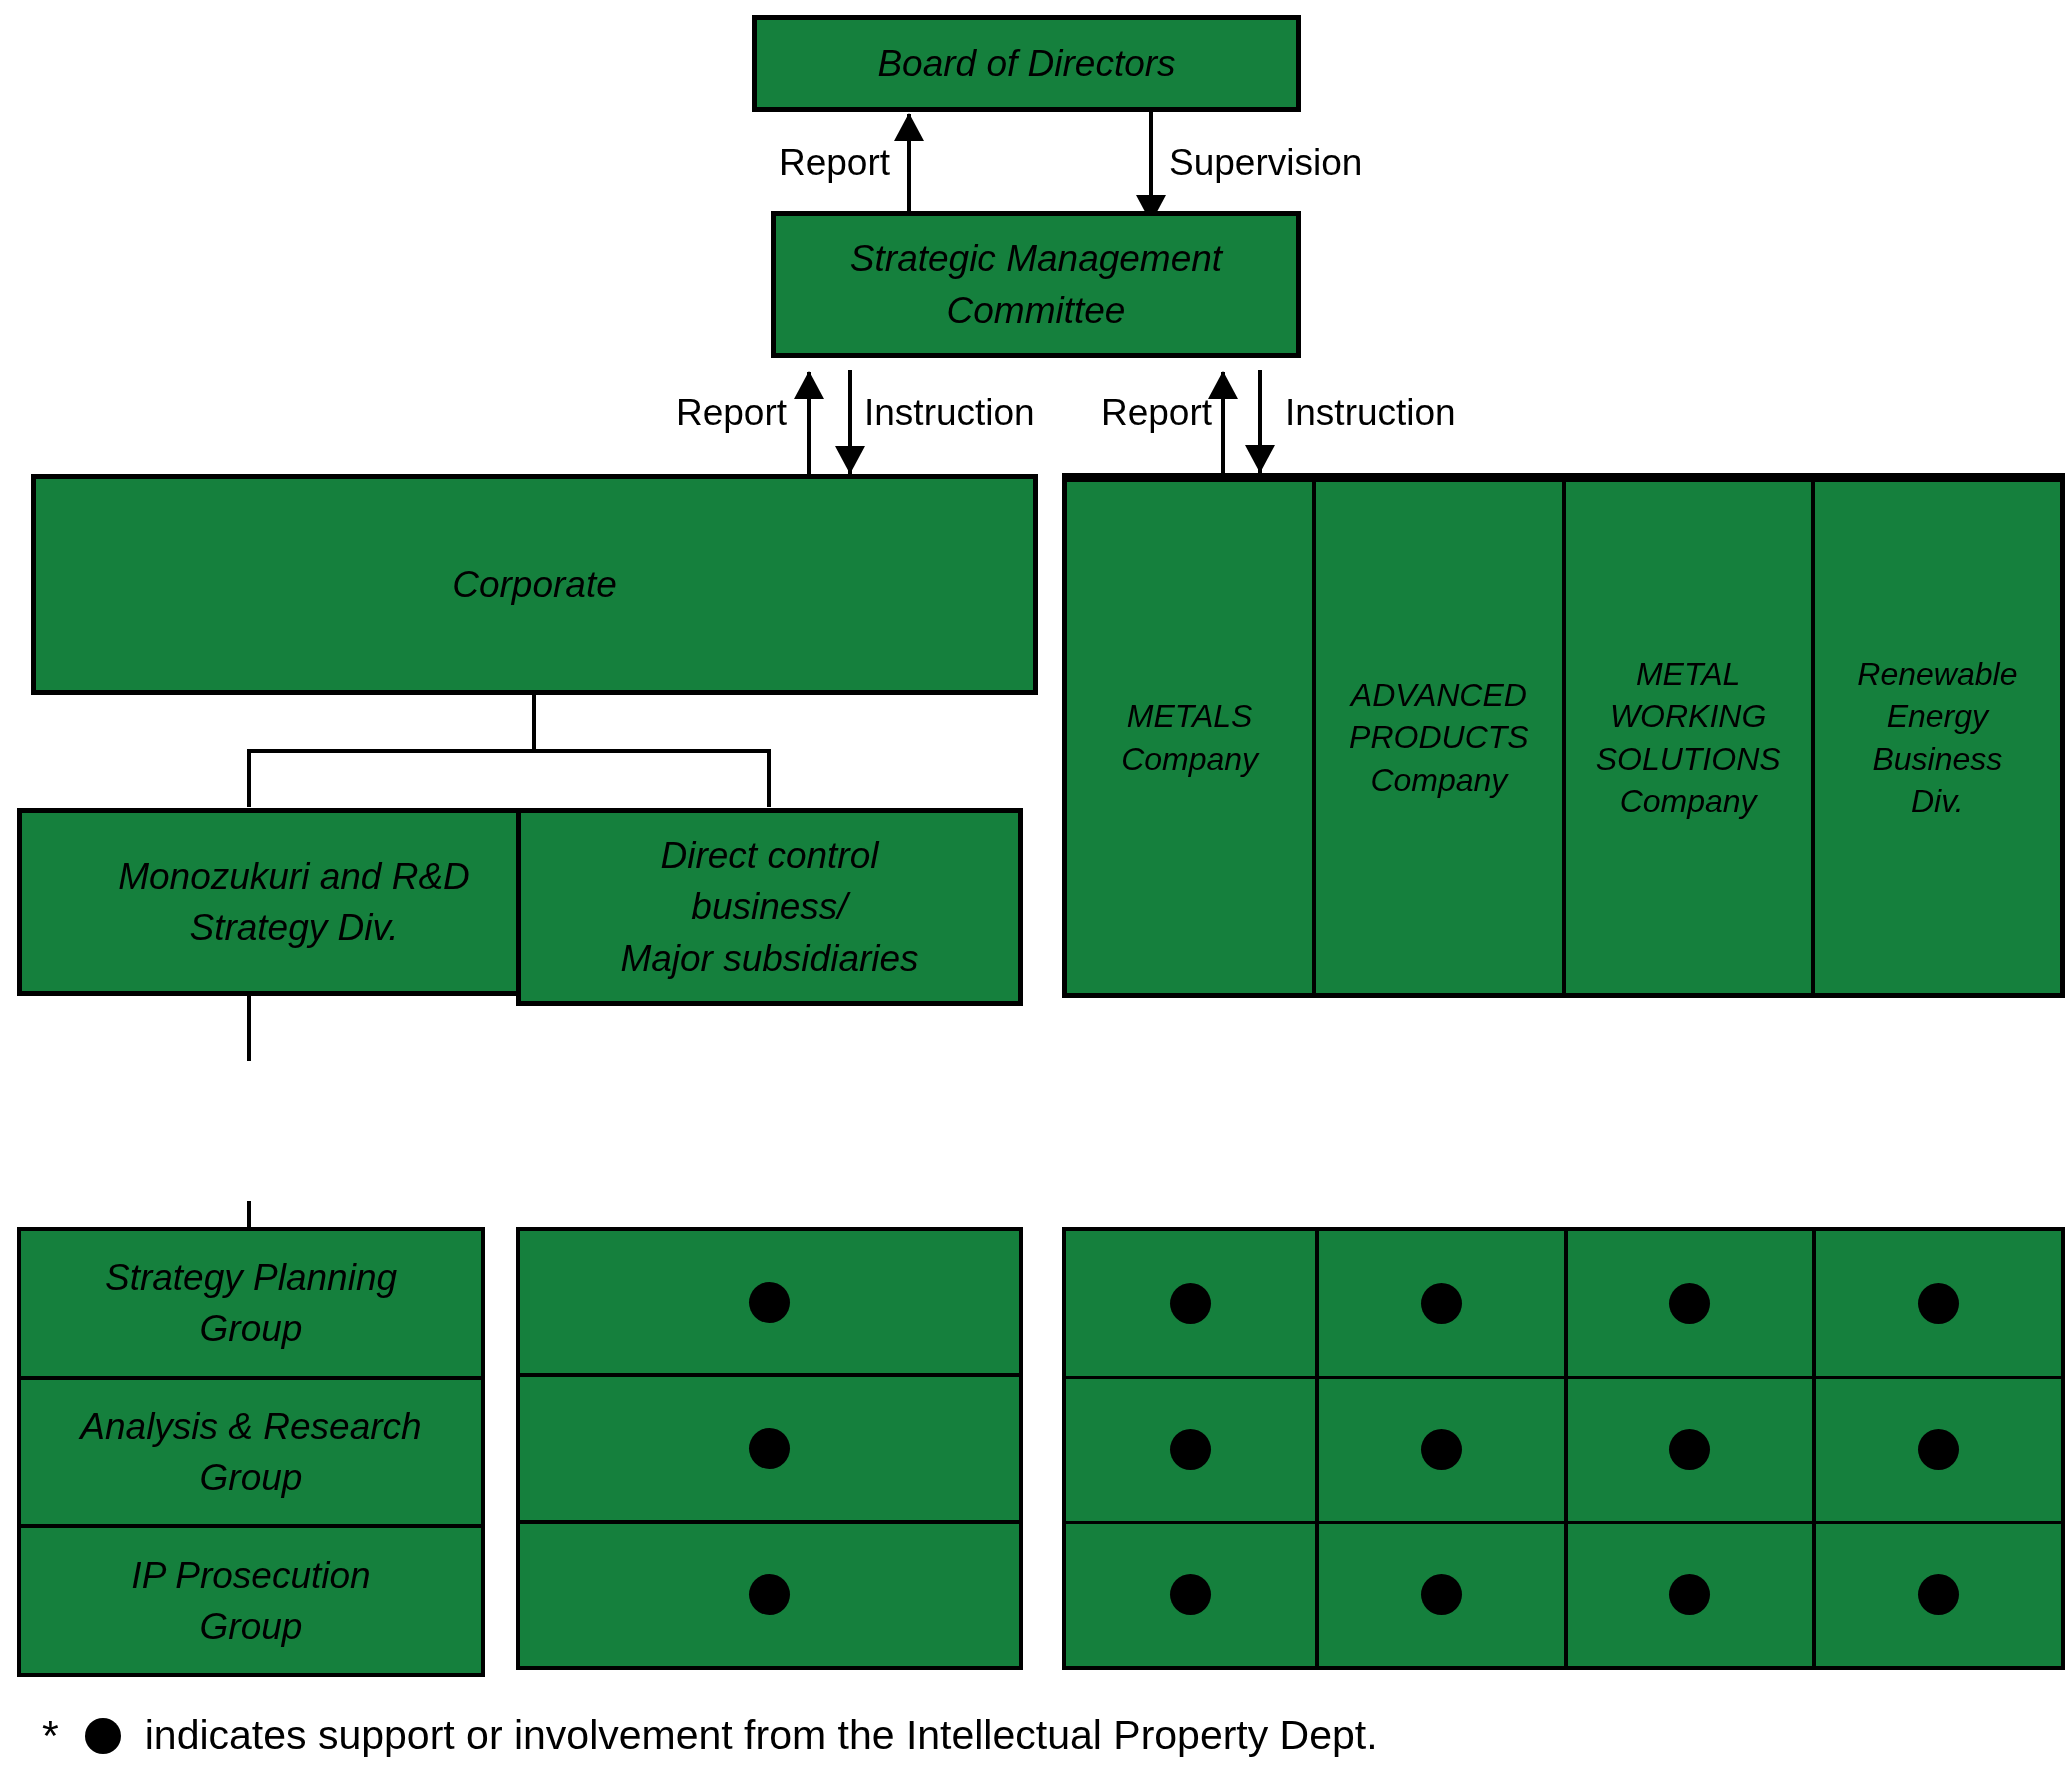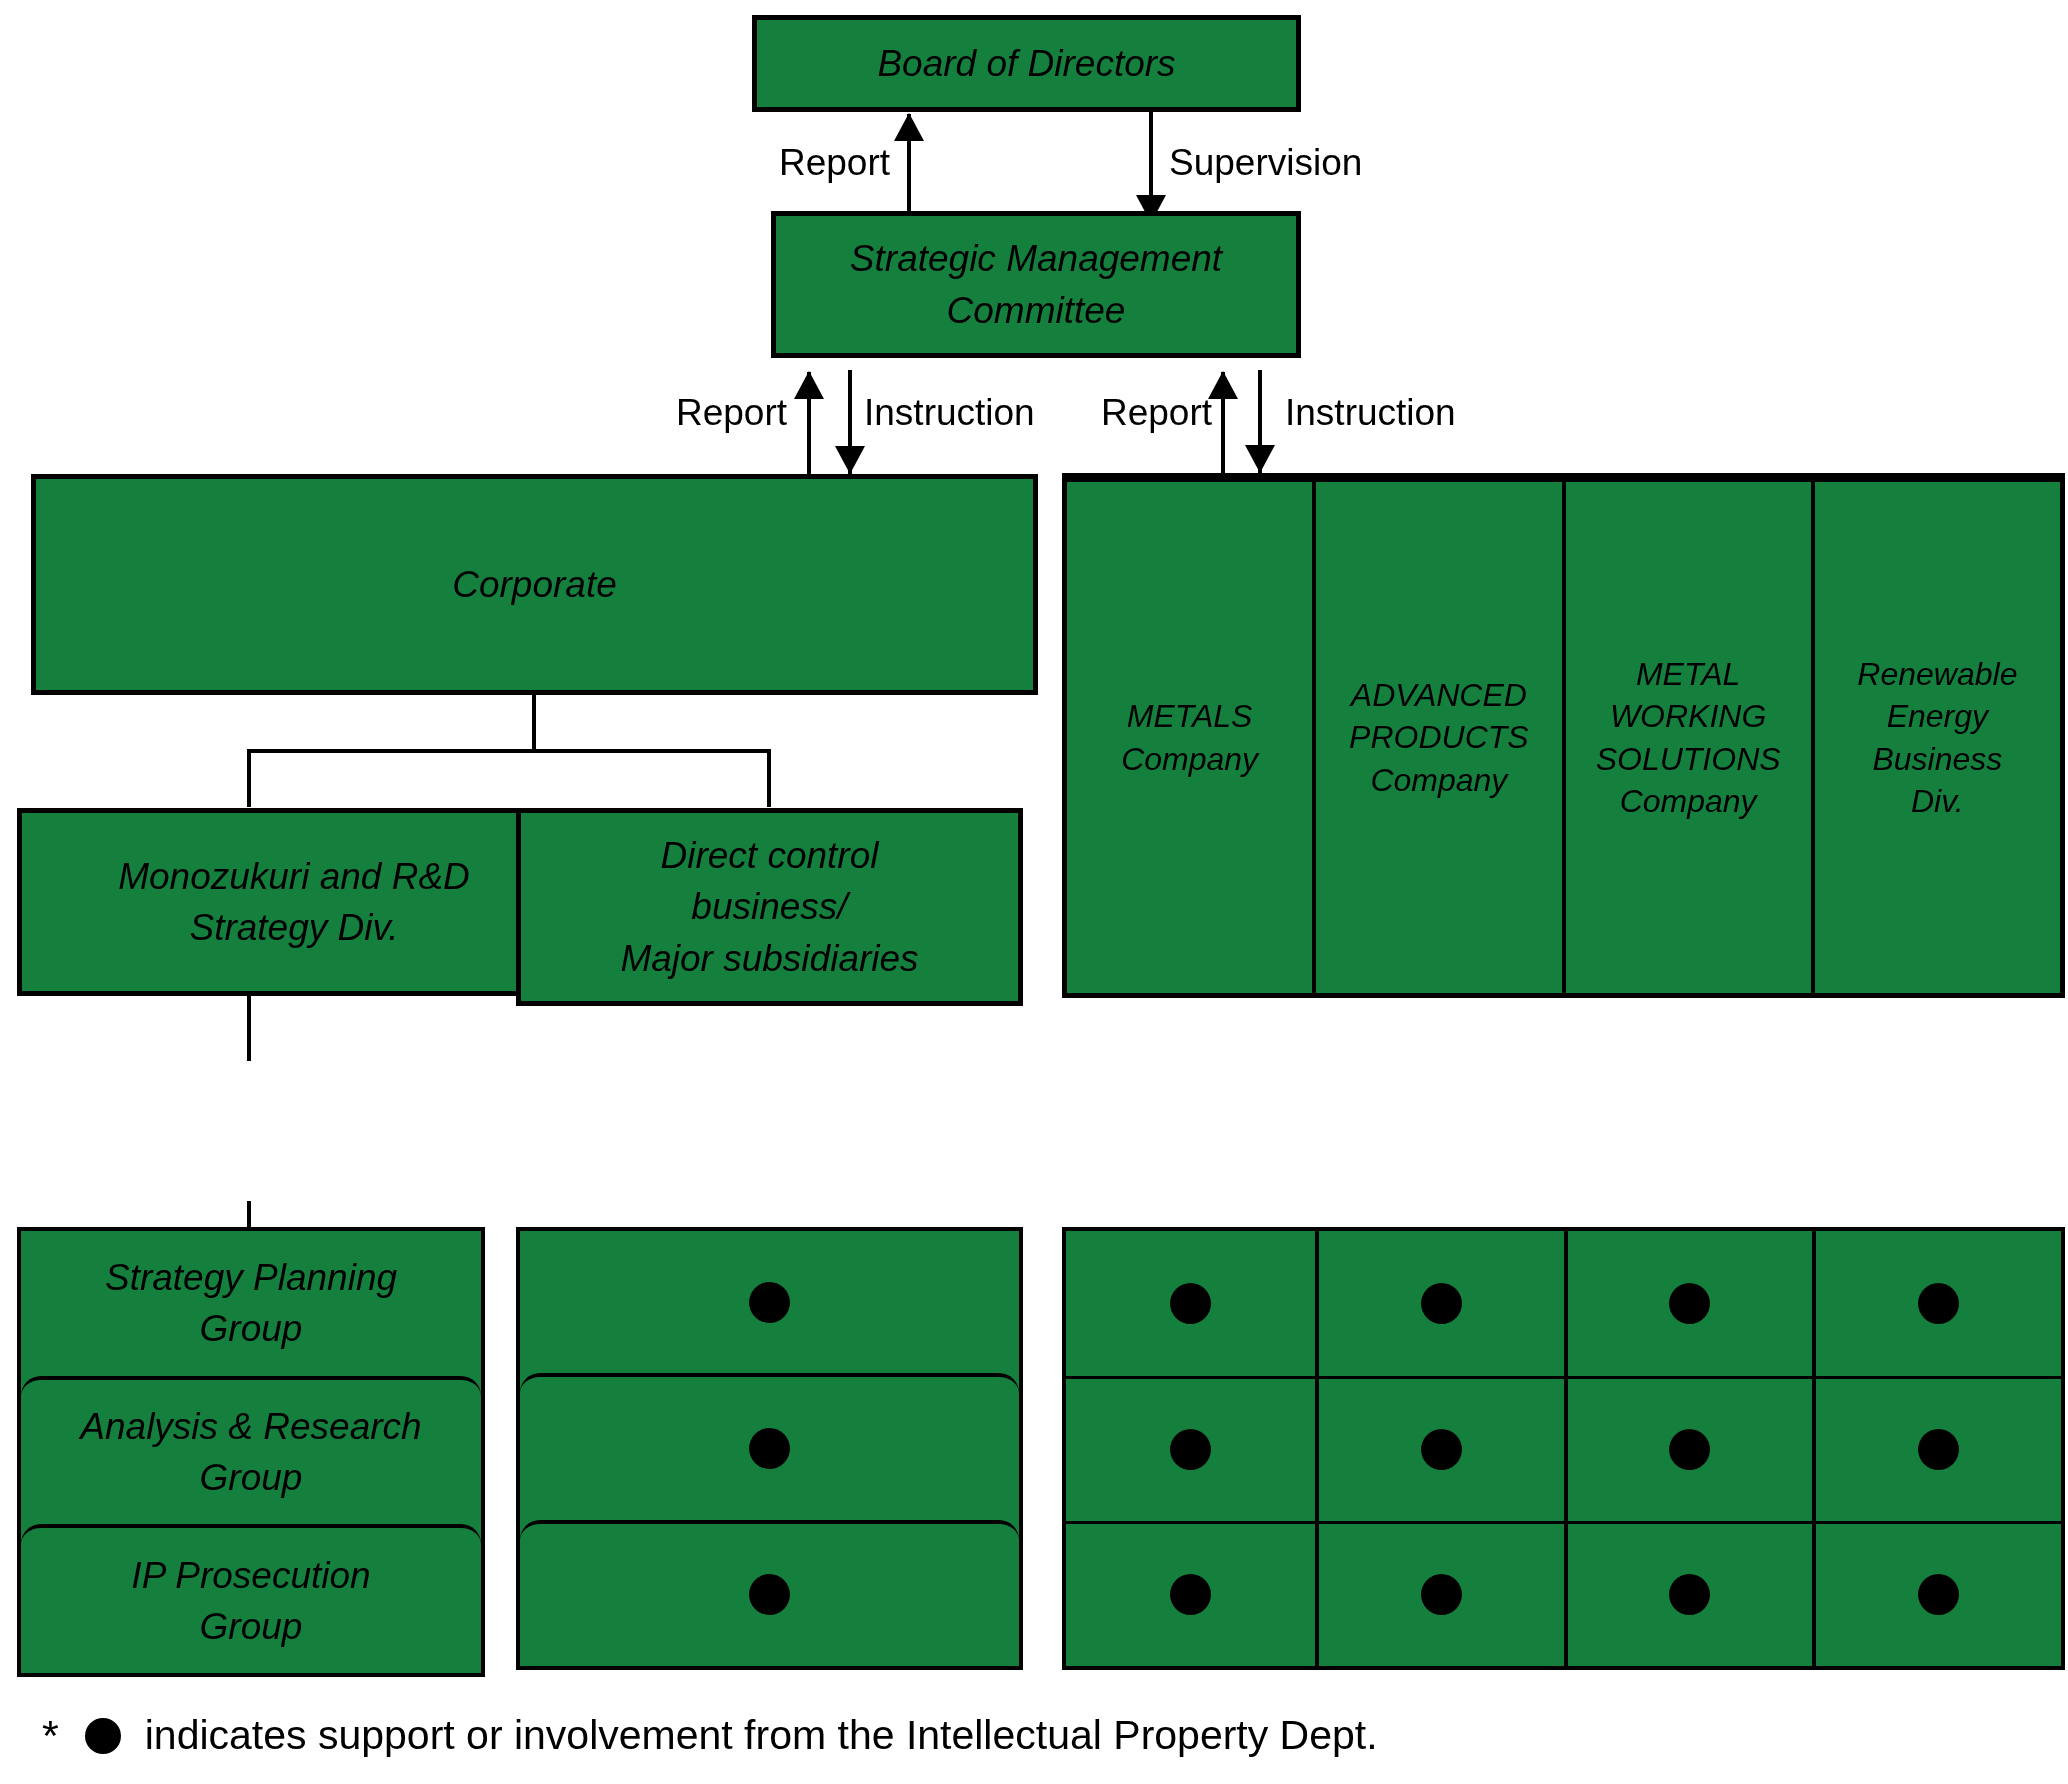--- a/index.html
+++ b/index.html
@@ -27,21 +27,21 @@
   .biz-title { height:247px; display:flex; align-items:center; justify-content:center;
     text-align:center; white-space:pre-line; font-size:37px; line-height:1.4; }
   .biz-cols { flex:1; display:flex; border-top:4.7px solid #000; }
   .biz-col { flex:1; display:flex; align-items:center; justify-content:center;
     text-align:center; white-space:pre-line; font-size:32px; line-height:1.32; }
   .biz-col + .biz-col { border-left:4.7px solid #000; }
 
   
   .stack { flex-direction:column; align-items:stretch; padding:0; }
   .stack-row { flex:1; display:flex; align-items:center; justify-content:center;
-    text-align:center; white-space:pre-line; font-size:37px; line-height:1.38;border-radius:20px; }
+    text-align:center; white-space:pre-line; font-size:37px; line-height:1.38; }
   .stack-row + .stack-row { border-top:4.7px solid #000; }
 
   
   .dotcell { display:flex; align-items:center; justify-content:center; }
   .dot { width:41px; height:41px; background:#000; border-radius:50%; }
   .grid4 { flex-direction:row; flex-wrap:wrap; align-items:stretch; padding:0; display:flex; }
   .grid4 .dotcell { width:25%; height:33.333%; }
   .grid4 .dotcell:not(:nth-child(4n+1)) { border-left:4.7px solid #000; }
   .grid4 .dotcell:nth-child(n+5) { border-top:3.7px solid #000; }
 

